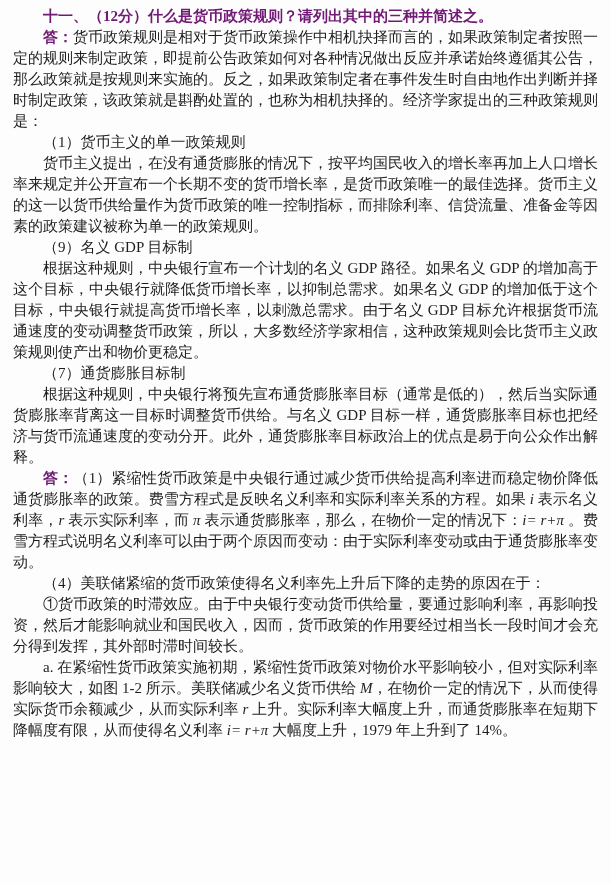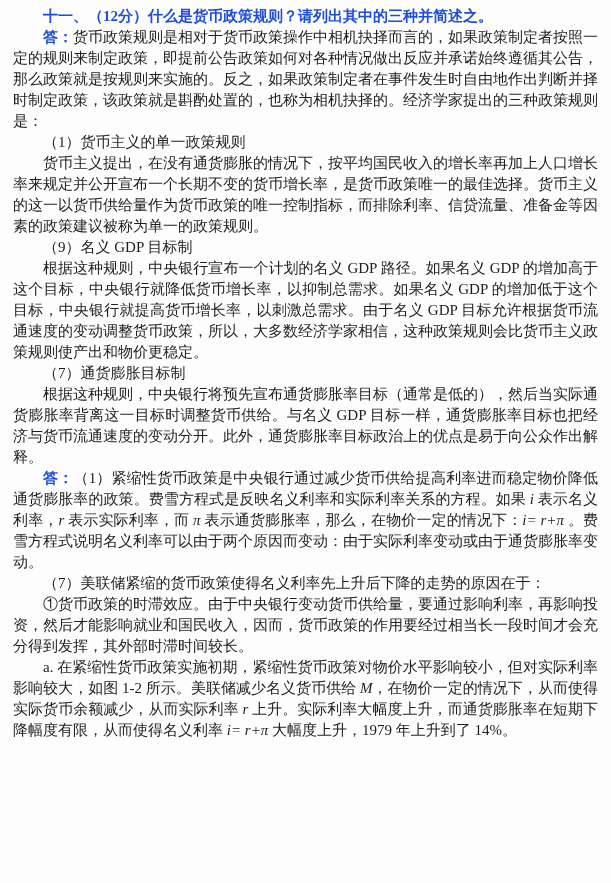--- a/index.html
+++ b/index.html
@@ -20,39 +20,39 @@
     color: #1d1d1d;
   }
   p.para {
     margin: 0;
     text-indent: 2em;
     text-align: justify;
   }
   .gap-above {
     margin-top: 21px;
   }
-  span.b { font-weight: 700; color: #1d4ed8; }
+  span.b { font-weight: 700; color: #701a75; }
   span.i { font-style: italic; }
 </style>
 </head>
 <body>
 
 <div class="page">
 
   <section>
     <p class="para"><span class="b">十一、（12分）什么是货币政策规则？请列出其中的三种并简述之。</span></p>
     <p class="para"><span class="b">答：</span><span>货币政策规则是相对于货币政策操作中相机抉择而言的，如果政策制定者按照一定的规则来制定政策，即提前公告政策如何对各种情况做出反应并承诺始终遵循其公告，那么政策就是按规则来实施的。反之，如果政策制定者在事件发生时自由地作出判断并择时制定政策，该政策就是斟酌处置的，也称为相机抉择的。经济学家提出的三种政策规则是：</span></p>
     <p class="para"><span>（1）货币主义的单一政策规则</span></p>
     <p class="para"><span>货币主义提出，在没有通货膨胀的情况下，按平均国民收入的增长率再加上人口增长率来规定并公开宣布一个长期不变的货币增长率，是货币政策唯一的最佳选择。货币主义的这一以货币供给量作为货币政策的唯一控制指标，而排除利率、信贷流量、准备金等因素的政策建议被称为单一的政策规则。</span></p>
     <p class="para"><span>（9）名义 GDP 目标制</span></p>
     <p class="para"><span>根据这种规则，中央银行宣布一个计划的名义 GDP 路径。如果名义 GDP 的增加高于这个目标，中央银行就降低货币增长率，以抑制总需求。如果名义 GDP 的增加低于这个目标，中央银行就提高货币增长率，以刺激总需求。由于名义 GDP 目标允许根据货币流通速度的变动调整货币政策，所以，大多数经济学家相信，这种政策规则会比货币主义政策规则使产出和物价更稳定。</span></p>
     <p class="para"><span>（7）通货膨胀目标制</span></p>
     <p class="para"><span>根据这种规则，中央银行将预先宣布通货膨胀率目标（通常是低的），然后当实际通货膨胀率背离这一目标时调整货币供给。与名义 GDP 目标一样，通货膨胀率目标也把经济与货币流通速度的变动分开。此外，通货膨胀率目标政治上的优点是易于向公众作出解释。</span></p>
   </section>
 
   <section>
     <p class="para"><span class="b">答：</span><span>（1）紧缩性货币政策是中央银行通过减少货币供给提高利率进而稳定物价降低通货膨胀率的政策。费雪方程式是反映名义利率和实际利率关系的方程。如果 </span><span class="i">i</span><span> 表示名义利率，</span><span class="i">r</span><span> 表示实际利率，而 </span><span class="i">π</span><span> 表示通货膨胀率，那么，在物价一定的情况下：</span><span class="i">i= r+π</span><span> 。费雪方程式说明名义利率可以由于两个原因而变动：由于实际利率变动或由于通货膨胀率变动。</span></p>
-    <p class="para"><span>（7）美联储紧缩的货币政策使得名义利率先上升后下降的走势的原因在于：</span></p>
+    <p class="para"><span>（4）美联储紧缩的货币政策使得名义利率先上升后下降的走势的原因在于：</span></p>
     <p class="para"><span>①货币政策的时滞效应。由于中央银行变动货币供给量，要通过影响利率，再影响投资，然后才能影响就业和国民收入，因而，货币政策的作用要经过相当长一段时间才会充分得到发挥，其外部时滞时间较长。</span></p>
     <p class="para"><span>a. 在紧缩性货币政策实施初期，紧缩性货币政策对物价水平影响较小，但对实际利率影响较大，如图 1-2 所示。美联储减少名义货币供给 </span><span class="i">M</span><span>，在物价一定的情况下，从而使得实际货币余额减少，从而实际利率 </span><span class="i">r</span><span> 上升。实际利率大幅度上升，而通货膨胀率在短期下降幅度有限，从而使得名义利率 </span><span class="i">i= r+π</span><span> 大幅度上升，1979 年上升到了 14%。</span></p>
   </section>
 
 </div>
 
 </body></html>

